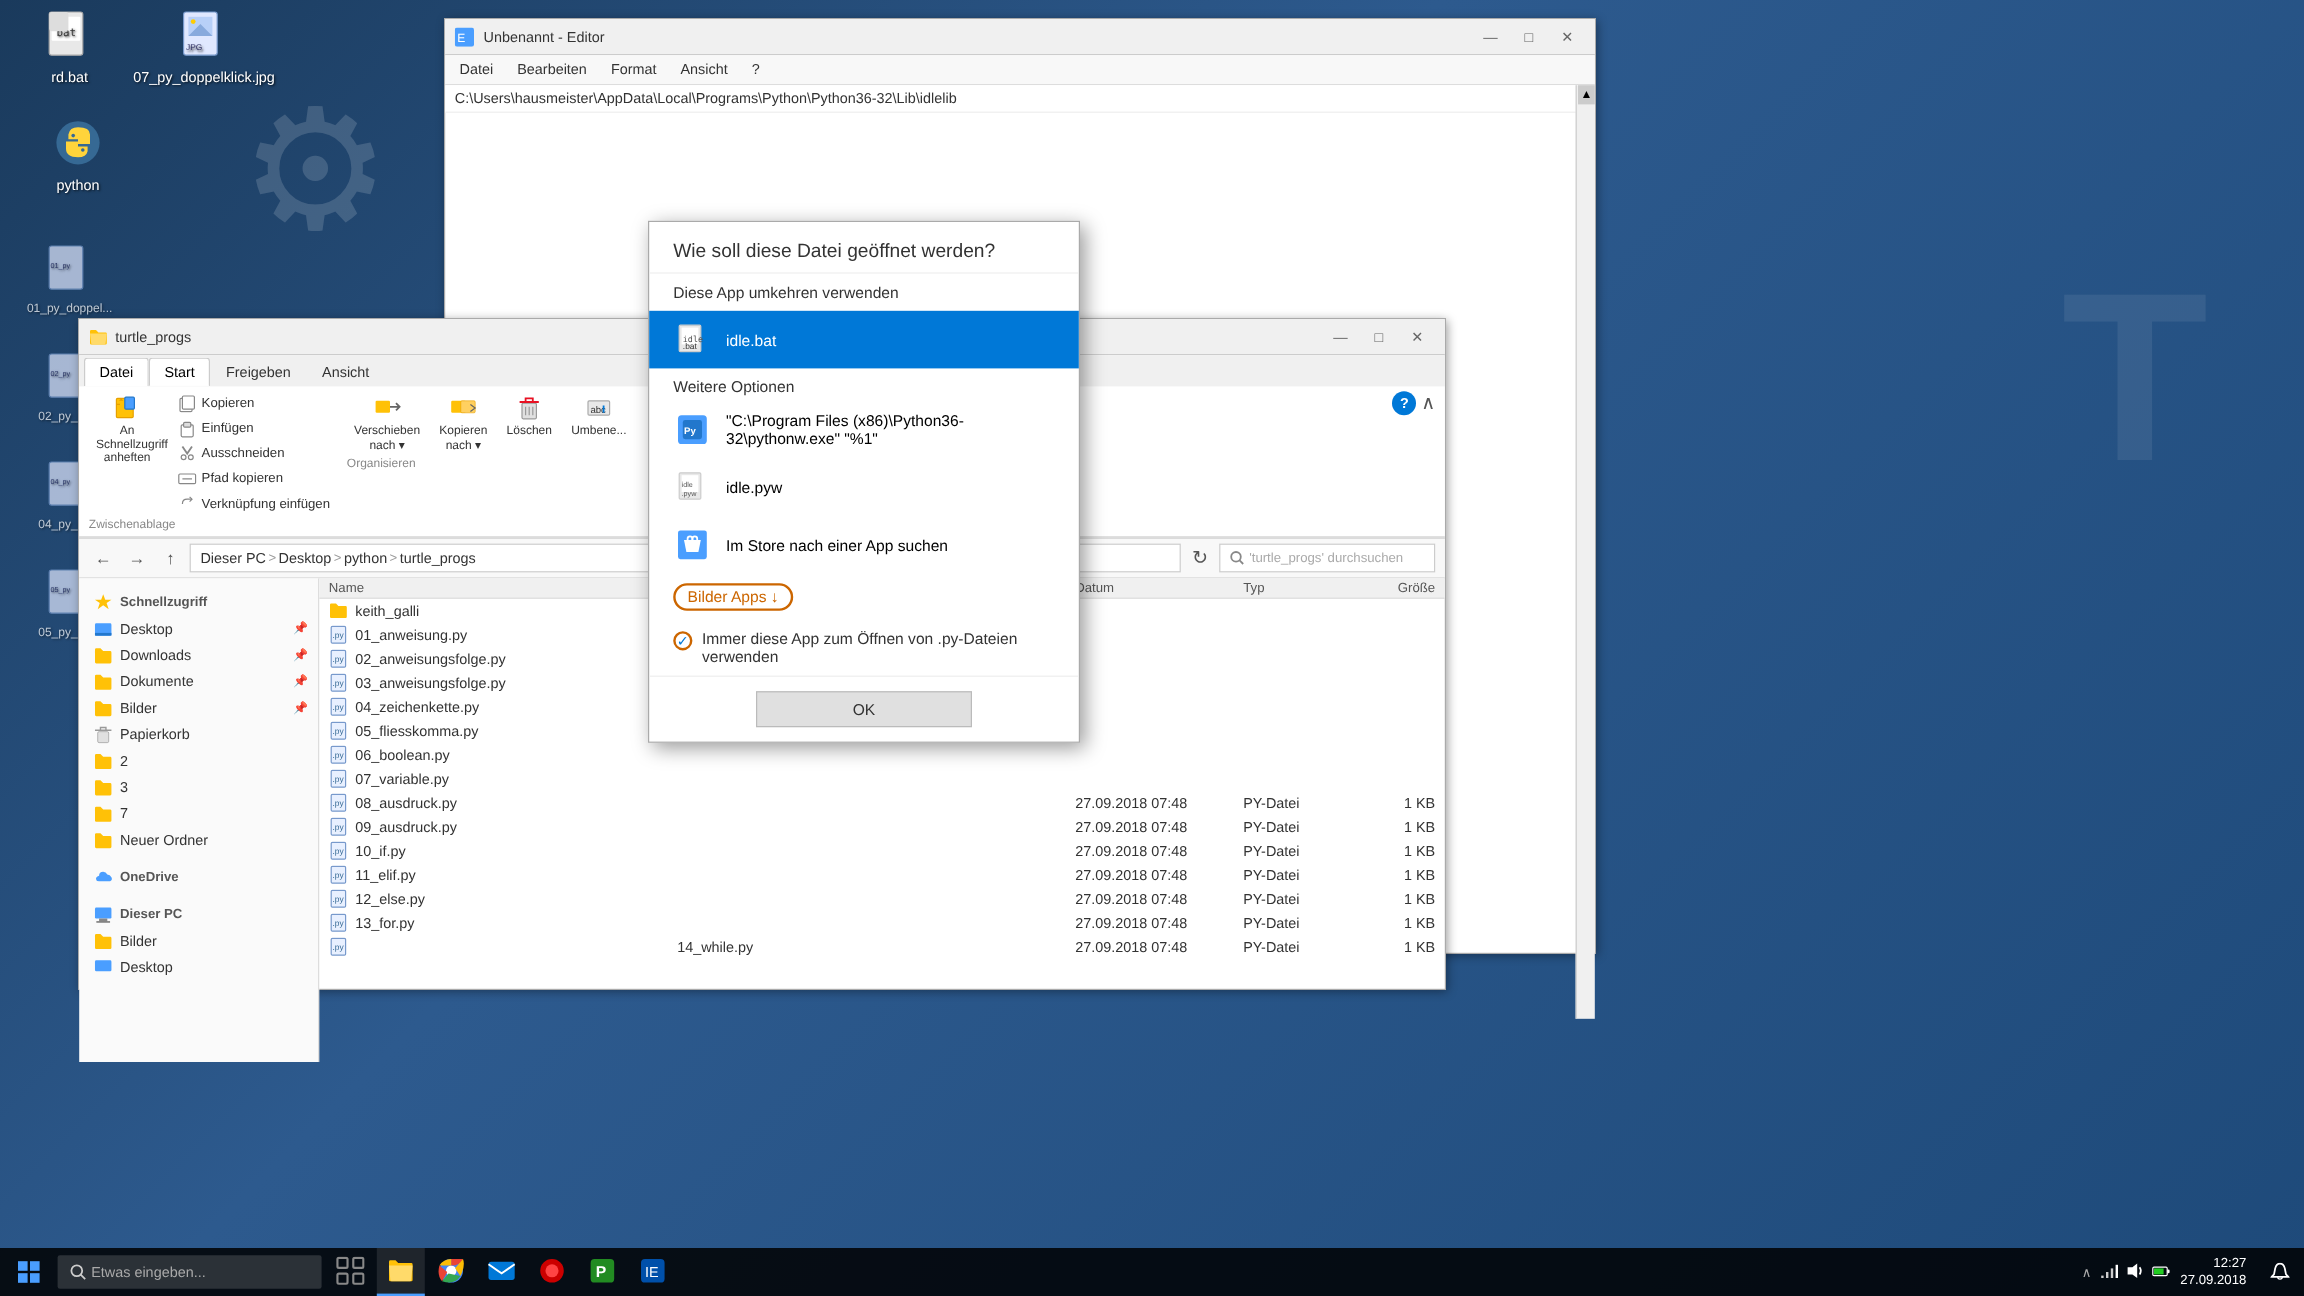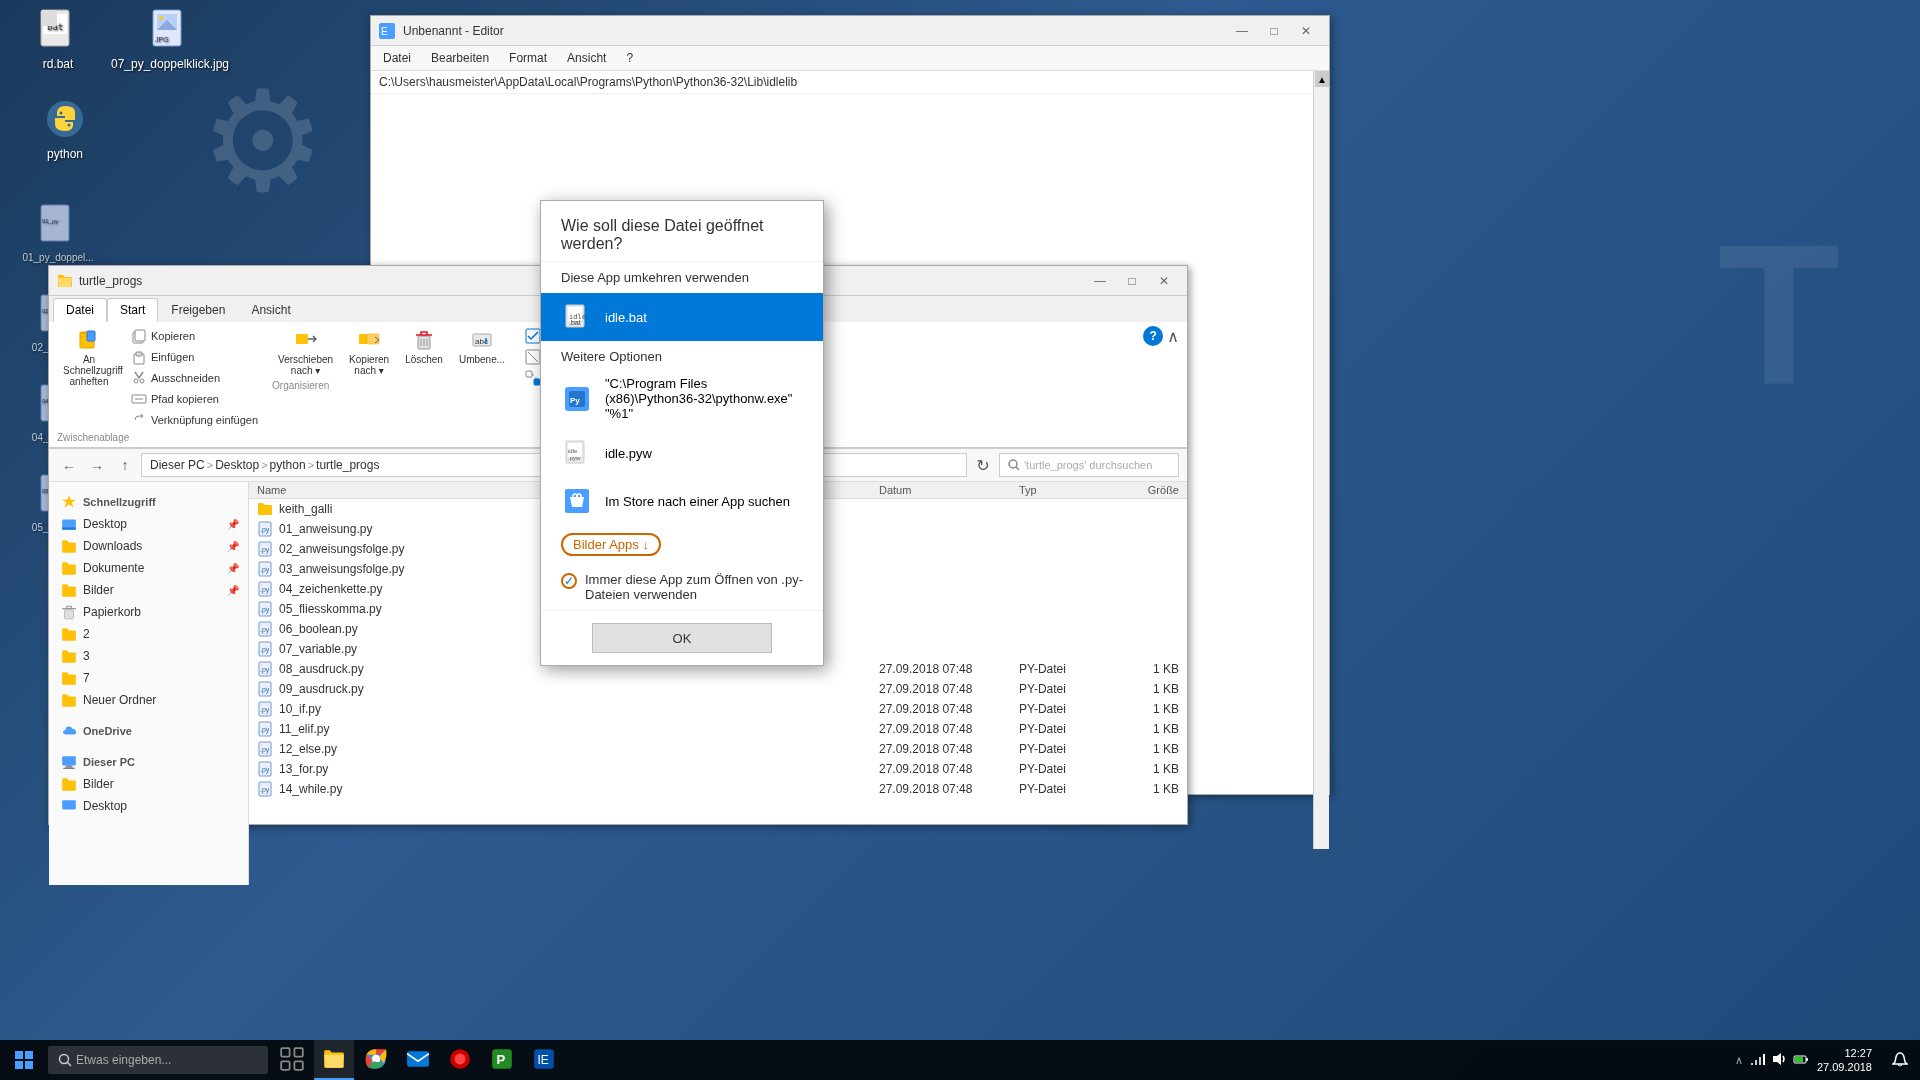--- a/index.html
+++ b/index.html
@@ -193,21 +193,21 @@
       background: #fff;
       border-bottom: 1px solid #eee;
       white-space: nowrap;
       overflow: hidden;
     }
 
     
     .explorer-window {
       position: absolute;
       top: 265px;
-      left: 48px;
+      left: 65px;
       width: 1140px;
       height: 560px;
       background: white;
       border: 1px solid #aaa;
       box-shadow: 2px 2px 8px rgba(0,0,0,0.4);
     }
     .explorer-titlebar {
       height: 30px;
       background: #f0f0f0;
       border-bottom: 1px solid #ccc;
@@ -420,23 +420,23 @@
       color: #333;
     }
     .file-row.selected { background: #cce5ff; }
     .file-row svg { width: 16px; height: 16px; margin-right: 6px; flex-shrink: 0; }
     .folder-row { display: flex; align-items: center; padding: 2px 8px; font-size: 12px; cursor: pointer; color: #333; }
     .folder-row svg { width: 16px; height: 16px; margin-right: 6px; flex-shrink: 0; }
 
     
     .dialog-overlay {
       position: absolute;
-      top: 200px;
+      top: 184px;
       left: 540px;
-      width: 284px;
+      width: 360px;
       background: white;
       border: 1px solid #aaa;
       box-shadow: 4px 4px 16px rgba(0,0,0,0.4);
       z-index: 200;
     }
     .dialog-header {
       padding: 16px 20px 8px;
       font-size: 16px;
       font-weight: 400;
       color: #333;
@@ -1061,21 +1061,21 @@
           <span style="flex:1;">13_for.py</span>
           <span class="file-col-date">27.09.2018 07:48</span>
           <span class="file-col-type">PY-Datei</span>
           <span class="file-col-size">1 KB</span>
         </div>
         <div class="file-row">
           <svg width="16" height="16" viewBox="0 0 16 16">
               <rect x="2" y="1" width="12" height="14" rx="1" fill="#e8f0ff" stroke="#7799cc" stroke-width="1"></rect>
               <text x="3" y="11" font-size="7" fill="#366994">.py</text>
             </svg>
-          <span style="flex:1;">14_while.py</span>
+          <span style="flex:1;text-align:center;">14_while.py</span>
           <span class="file-col-date">27.09.2018 07:48</span>
           <span class="file-col-type">PY-Datei</span>
           <span class="file-col-size">1 KB</span>
         </div>
       </div>
     </div>
   </div>
 
   <div class="dialog-overlay">
     <div class="dialog-header">Wie soll diese Datei geöffnet werden?</div>

